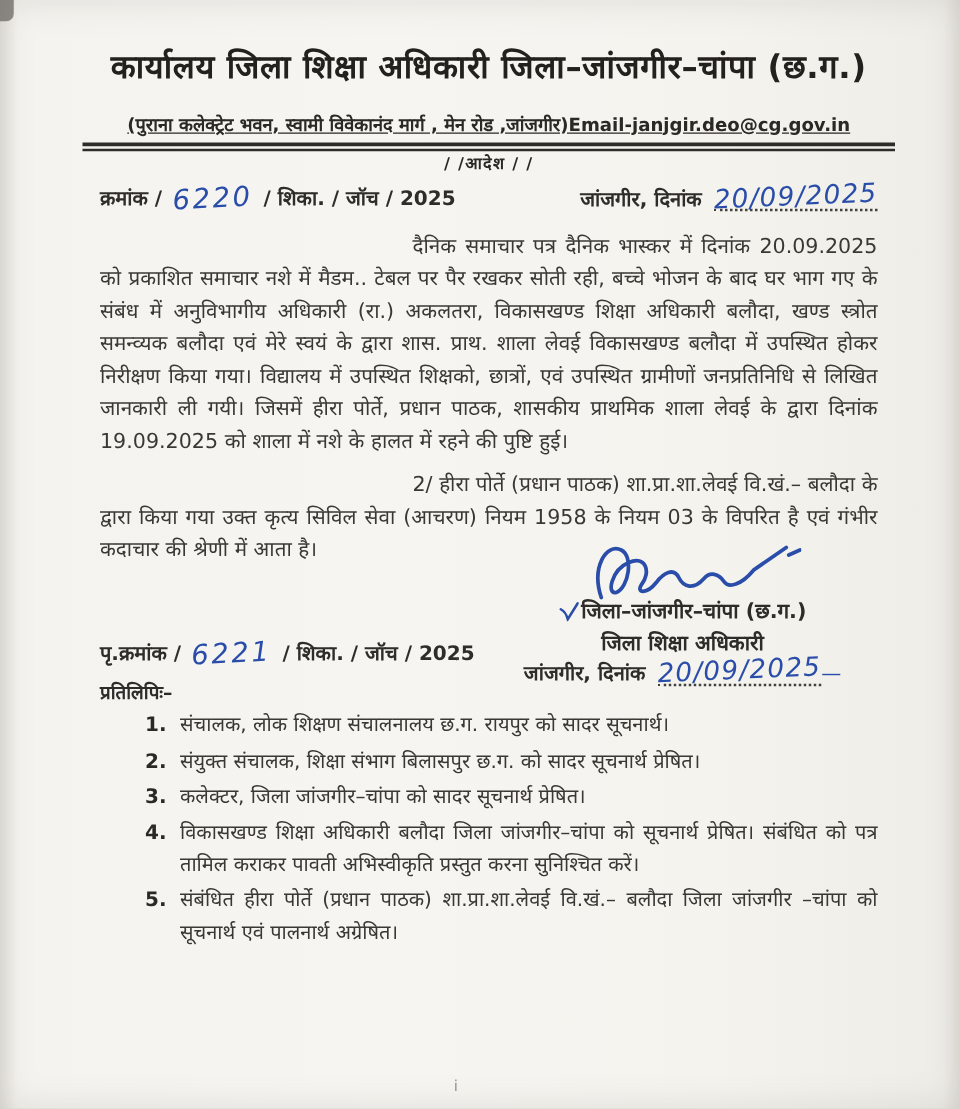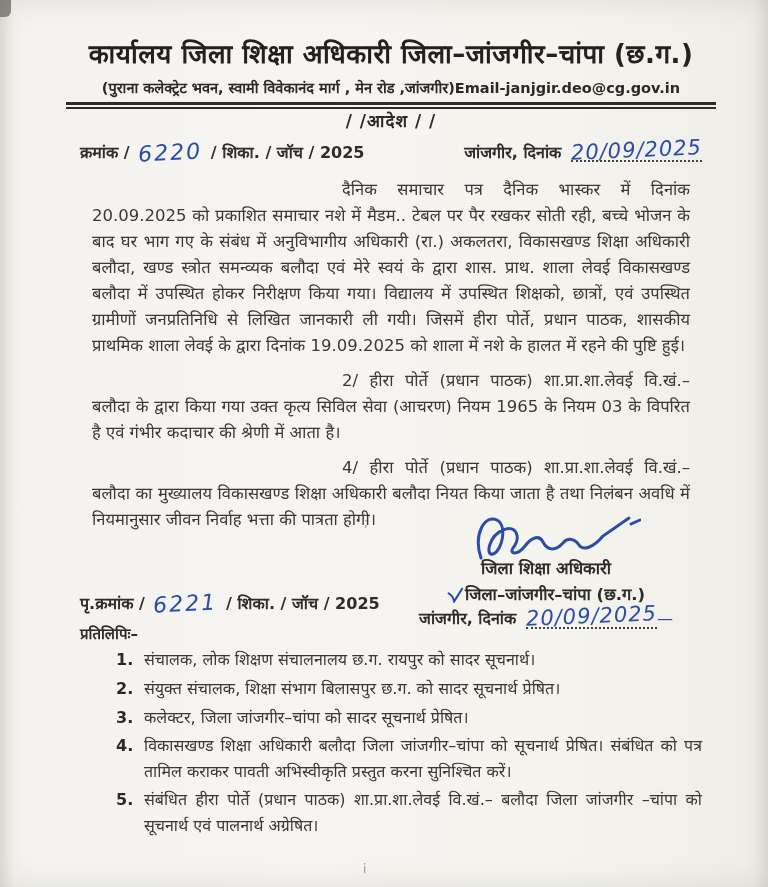--- a/index.html
+++ b/index.html
@@ -19,36 +19,37 @@
     padding:26px 66px 0 80px;
   }
   .corner-mark{
     position:absolute;top:0;left:0;width:11px;height:17px;
     background:#6a6762;border-bottom-right-radius:6px;opacity:.75;
   }
   .speck{position:absolute;color:#55524d;font-size:12px;opacity:.6;}
 
   
   .office-title{
-    margin:12px 0 6px 0;
+    margin:12px 0 18px 0;
     text-align:center;
     font-size:26px;line-height:1.25;
     font-weight:bold;color:#23211e;
     letter-spacing:.5px;
   }
   .addr-line{
     text-align:center;
     font-size:14.5px;font-weight:bold;color:#2b2926;
     margin:4px 0 5px 0;
+    text-decoration:underline;
   }
   .double-rule{border:0;height:0;margin:0 -14px;}
   .double-rule .r1{height:3px;background:#2e2c29;margin-bottom:2px;}
   .double-rule .r2{height:2px;background:#2e2c29;}
   .order-heading{
-    text-align:center;font-size:17px;font-weight:bold;color:#2b2926;
+    text-align:center;font-size:13px;font-weight:bold;color:#2b2926;
     margin:7px 0 6px 0;letter-spacing:1px;
   }
 
   
   .ref-row{
     display:flex;justify-content:space-between;align-items:flex-end;
     font-size:16px;font-weight:bold;color:#2f2d2a;
     margin:6px 0 14px 0;
   }
   .pen{color:#2a4da9;}
@@ -67,21 +68,21 @@
   .hand-date{
     display:inline-block;
     font-size:21px;font-style:italic;font-weight:normal;
     transform:rotate(-2.5deg) translateY(-1px);
     letter-spacing:1px;white-space:nowrap;
   }
   .date-tail{color:#2a4da9;font-weight:normal;}
 
   
   .body-text p{
-    margin:9px 12px;
+    margin:9px 0;
     font-size:16.5px;line-height:1.58;
     text-align:justify;color:#3a3834;
     text-indent:250px;
   }
 
   
   .sig{
     width:300px;margin-left:auto;margin-right:6px;
     text-align:center;position:relative;
   }
@@ -132,37 +133,36 @@
       <span>/ शिका. / जॉच  / 2025</span>
     </div>
     <div>
       <span>जांजगीर, दिनांक</span>
       <span class="dotline"><span class="pen hand-date">20/09/2025</span></span>
     </div>
   </div>
 
   <main class="body-text">
     <p>दैनिक समाचार पत्र दैनिक भास्कर में दिनांक 20.09.2025 को प्रकाशित समाचार नशे में मैडम.. टेबल पर पैर रखकर सोती रही, बच्चे भोजन के बाद घर भाग गए के संबंध में अनुविभागीय अधिकारी (रा.) अकलतरा, विकासखण्ड शिक्षा अधिकारी बलौदा, खण्ड स्त्रोत समन्व्यक बलौदा एवं मेरे स्वयं के द्वारा शास. प्राथ. शाला लेवई विकासखण्ड बलौदा में उपस्थित होकर निरीक्षण किया गया। विद्यालय में उपस्थित शिक्षको, छात्रों, एवं उपस्थित ग्रामीणों जनप्रतिनिधि से लिखित जानकारी ली गयी। जिसमें हीरा पोर्ते, प्रधान पाठक, शासकीय प्राथमिक शाला लेवई के द्वारा दिनांक 19.09.2025 को शाला में नशे के हालत में रहने की पुष्टि हुई।</p>
-    <p>2/ हीरा पोर्ते (प्रधान पाठक) शा.प्रा.शा.लेवई वि.खं.– बलौदा के द्वारा किया गया उक्त कृत्य सिविल सेवा (आचरण) नियम 1965 के नियम 03 के विपरित है एवं गंभीर कदाचार की श्रेणी में आता है।</p>
-    <p>4/ हीरा पोर्ते (प्रधान पाठक) शा.प्रा.शा.लेवई वि.खं.– बलौदा का मुख्यालय विकासखण्ड शिक्षा अधिकारी बलौदा नियत किया जाता है तथा निलंबन अवधि में नियमानुसार जीवन निर्वाह भत्ता की पात्रता होगी।</p>
+    <p>2/ हीरा पोर्ते (प्रधान पाठक) शा.प्रा.शा.लेवई वि.खं.– बलौदा के द्वारा किया गया उक्त कृत्य सिविल सेवा (आचरण) नियम 1958 के नियम 03 के विपरित है एवं गंभीर कदाचार की श्रेणी में आता है।</p>
   </main>
 
   <div class="sig sig1">
     <svg class="sig-squiggle" width="190" height="62" viewBox="0 0 190 62">
       <g fill="none" stroke="#2a4da9" stroke-width="3" stroke-linecap="round">
         <path d="M30 50 C22 26 34 6 46 12 C56 17 52 42 42 46 C34 48 38 28 52 22 C66 16 70 30 62 40 C58 46 66 48 74 38 C80 30 88 26 92 34 C96 42 104 44 112 35 C117 29 124 31 128 37 C132 43 142 40 152 28 L178 10"></path>
         <path d="M180 16 L189 12"></path>
       </g>
     </svg>
-    <div class="sig-line sig-strike">जिला शिक्षा अधिकारी</div>
     <div class="sig-line">
       <svg class="check-icon" width="16" height="16" viewBox="0 0 20 20">
         <path d="M2 8 C6 10 8 14 9 18 L19 2" fill="none" stroke="#2a4da9" stroke-width="2.5" stroke-linecap="round"></path>
       </svg><span>जिला–जांजगीर–चांपा (छ.ग.)</span>
     </div>
+    <div class="sig-line sig-strike">जिला शिक्षा अधिकारी</div>
     <div class="sig-date-line">
       <span>जांजगीर, दिनांक</span>
       <span class="dotline"><span class="pen hand-date">20/09/2025</span></span><span class="date-tail">—</span>
     </div>
   </div>
 
   <div class="endorse">
     <div class="pf-ref">
       <span>पृ.क्रमांक /</span>
       <span class="pen hand-num">6221</span>

